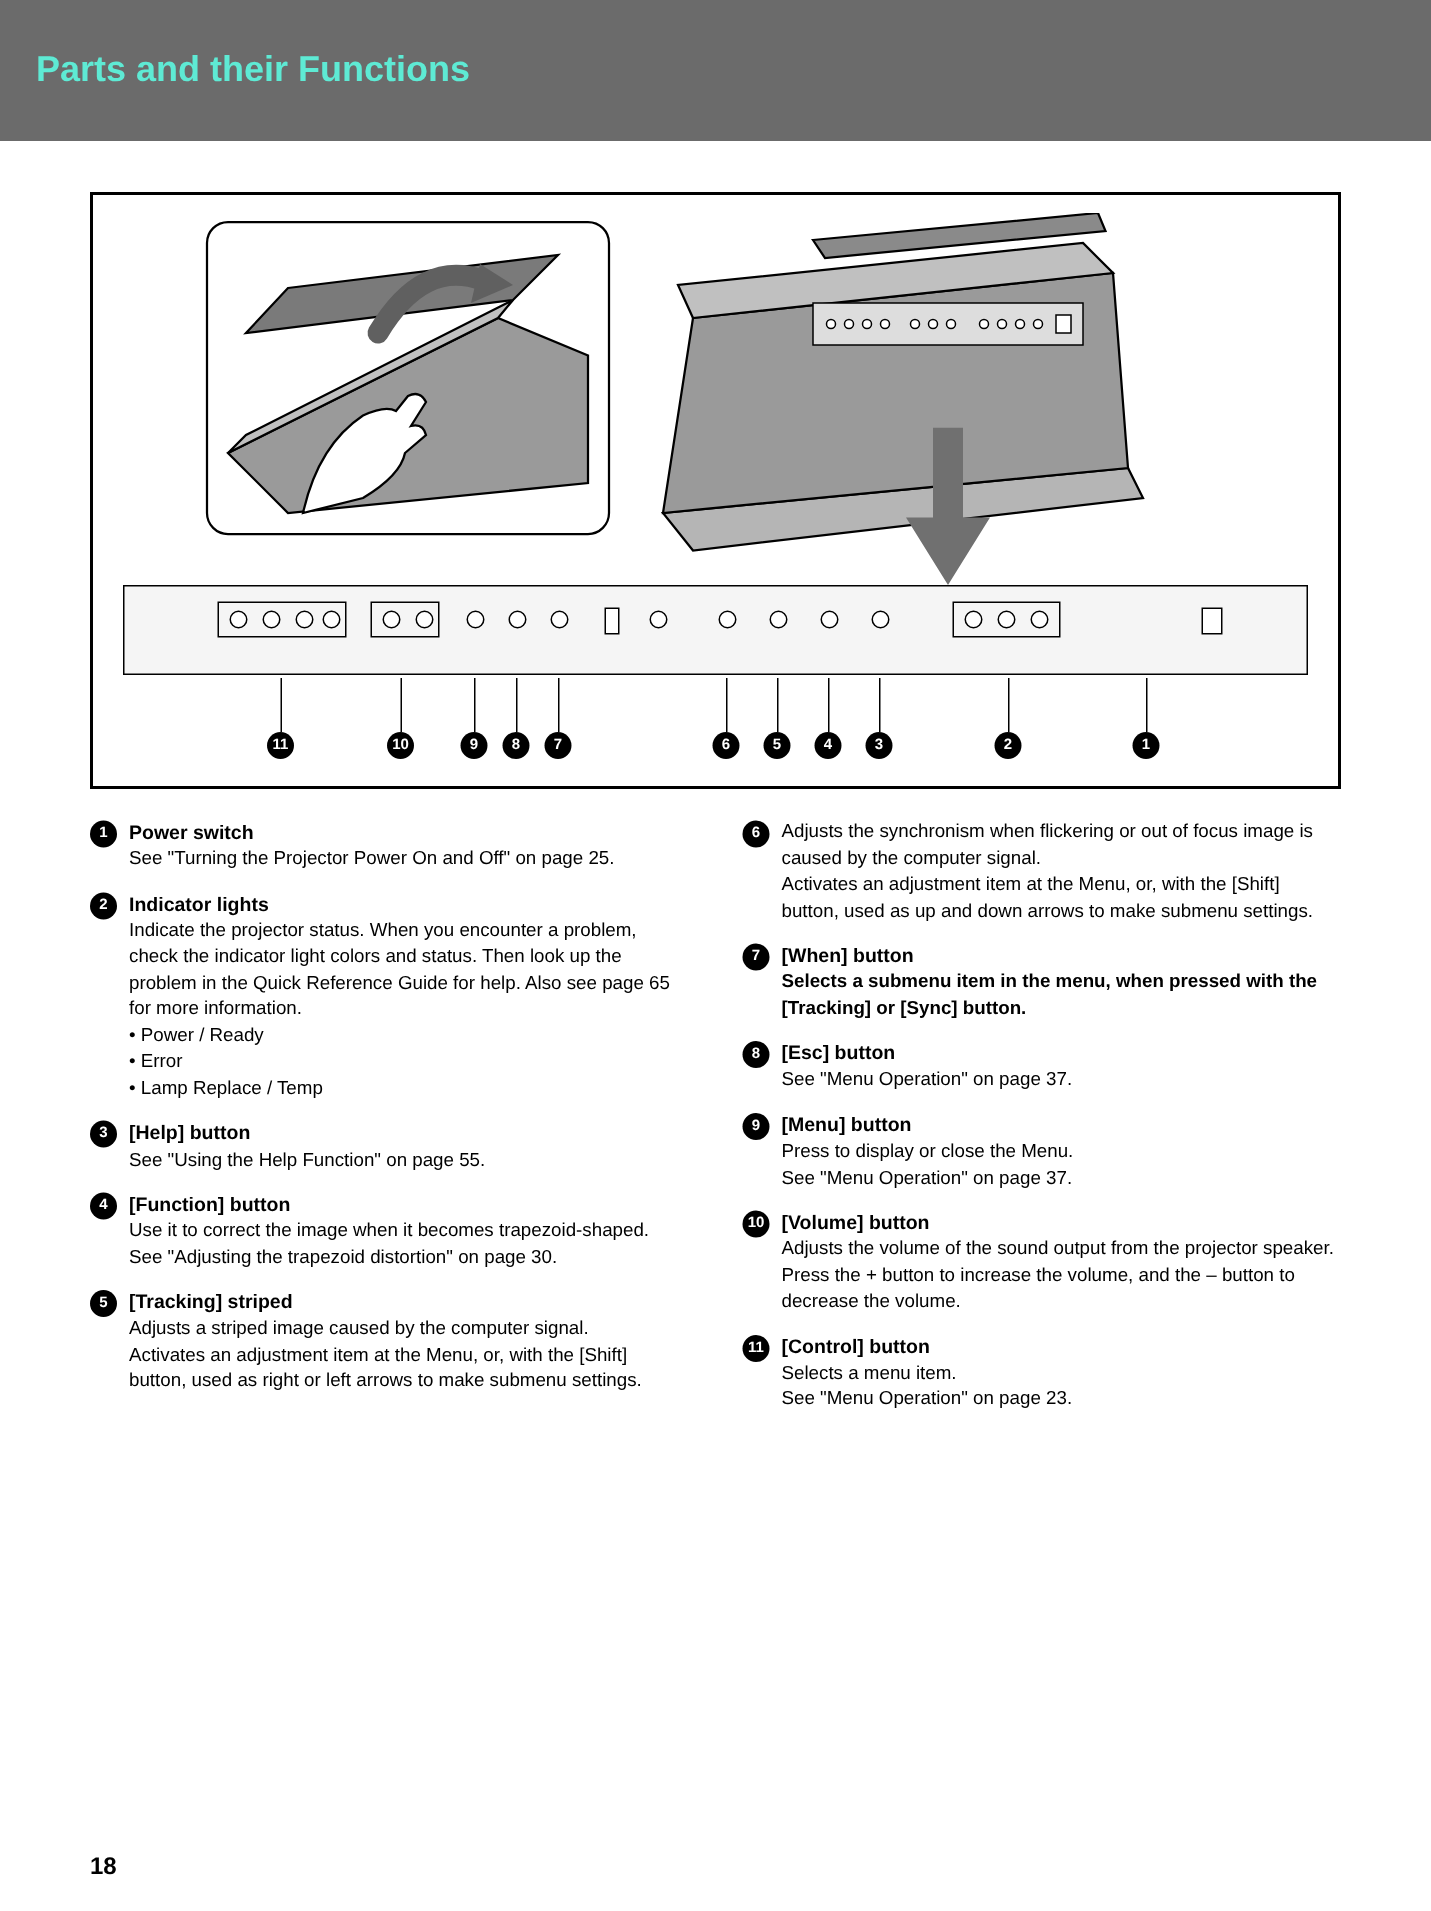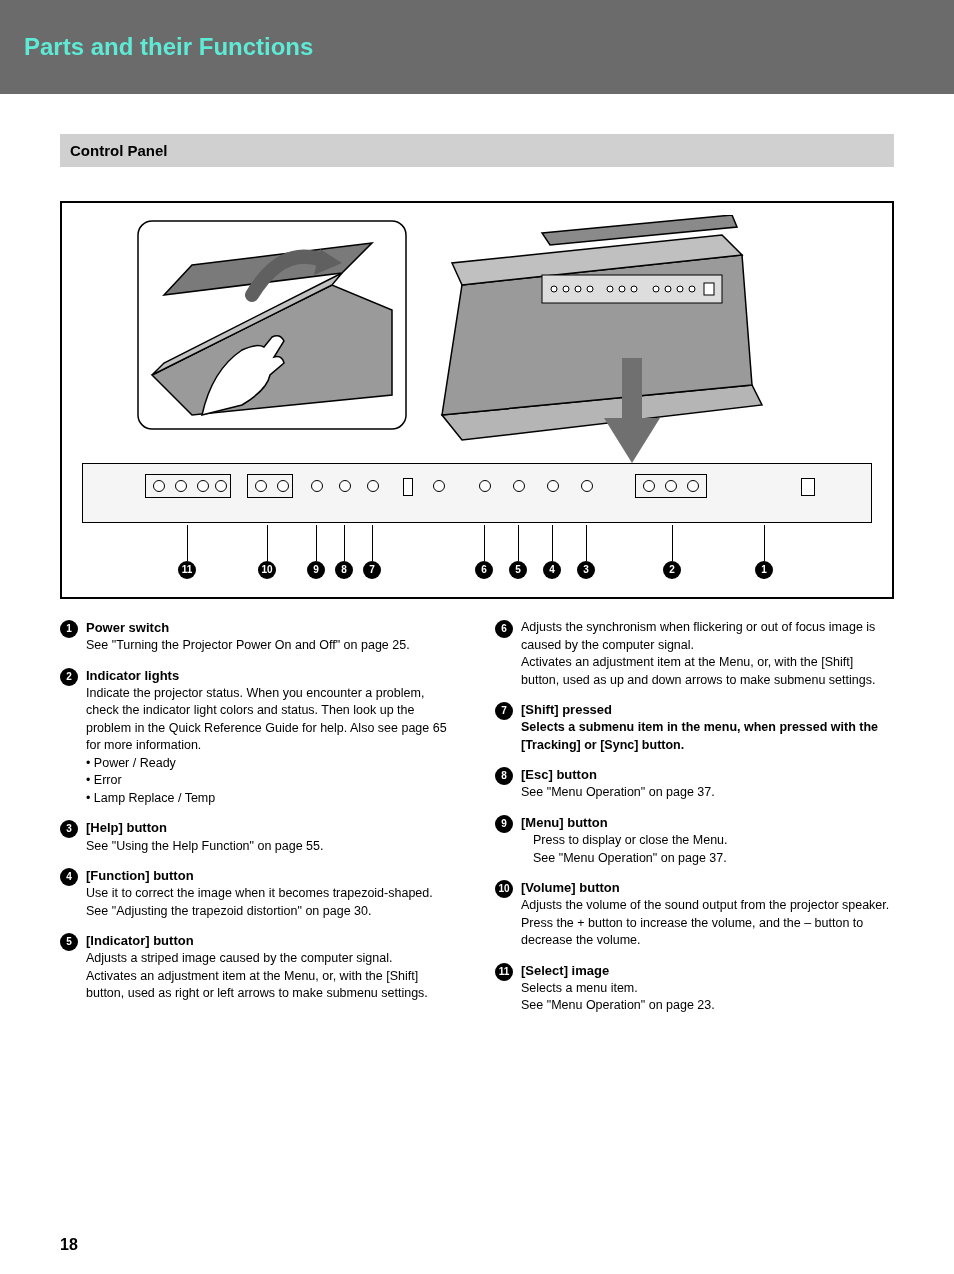--- a/index.html
+++ b/index.html
@@ -93,21 +93,20 @@
 </style>
 </head>
 <body>
 
 <div class="topbar">
   <div class="topbar-title">Parts and their Functions</div>
 </div>
 
 <div class="content">
 
-  <div class="section-bar">Control Panel</div>
 
   <div class="diagram-box">
 
     <svg class="illus" style="left:70px; top:12px;" width="280" height="220" viewBox="0 0 280 220">
       <rect x="6" y="6" width="268" height="208" rx="14" fill="none" stroke="#000" stroke-width="1.5"></rect>
 
       <polygon points="20,160 200,70 260,95 260,180 60,200" fill="#9a9a9a" stroke="#000" stroke-width="1.5"></polygon>
       <polygon points="20,160 200,70 210,58 32,148" fill="#c0c0c0" stroke="#000" stroke-width="1.5"></polygon>
 
       <polygon points="60,50 240,28 210,58 32,80" fill="#7a7a7a" stroke="#000" stroke-width="1.5"></polygon>
@@ -236,67 +235,67 @@
           <div class="item-num">4</div>
           <div class="item-body">
             <div class="item-title">[Function] button</div>
             <div class="item-desc" style="white-space: pre-line;">Use it to correct the image when it becomes trapezoid-shaped.
 See "Adjusting the trapezoid distortion" on page 30.</div>
           </div>
         </div>
         <div class="item">
           <div class="item-num">5</div>
           <div class="item-body">
-            <div class="item-title">[Indicator] button</div>
+            <div class="item-title">[Tracking] striped</div>
             <div class="item-desc" style="white-space: pre-line;">Adjusts a striped image caused by the computer signal.
 Activates an adjustment item at the Menu, or, with the [Shift] button, used as right or left arrows to make submenu settings.</div>
           </div>
         </div>
       </div>
     <div class="col" id="right-col">
         <div class="item">
           <div class="item-num">6</div>
           <div class="item-body">
             <div class="item-desc" style="white-space: pre-line;">Adjusts the synchronism when flickering or out of focus image is caused by the computer signal.
 Activates an adjustment item at the Menu, or, with the [Shift] button, used as up and down arrows to make submenu settings.</div>
           </div>
         </div>
         <div class="item">
           <div class="item-num">7</div>
           <div class="item-body">
-            <div class="item-title">[Shift] pressed</div>
+            <div class="item-title">[When] button</div>
             <div class="item-desc" style="white-space: pre-line; font-weight: bold;">Selects a submenu item in the menu, when pressed with the [Tracking] or [Sync] button.</div>
           </div>
         </div>
         <div class="item">
           <div class="item-num">8</div>
           <div class="item-body">
             <div class="item-title">[Esc] button</div>
             <div class="item-desc" style="white-space: pre-line;">See "Menu Operation" on page 37.</div>
           </div>
         </div>
         <div class="item">
           <div class="item-num">9</div>
           <div class="item-body">
             <div class="item-title">[Menu] button</div>
-            <div class="item-desc" style="white-space: pre-line; margin-left: 12px;">Press to display or close the Menu.
+            <div class="item-desc" style="white-space: pre-line;">Press to display or close the Menu.
 See "Menu Operation" on page 37.</div>
           </div>
         </div>
         <div class="item">
           <div class="item-num">10</div>
           <div class="item-body">
             <div class="item-title">[Volume] button</div>
             <div class="item-desc" style="white-space: pre-line;">Adjusts the volume of the sound output from the projector speaker. Press the + button to increase the volume, and the – button to decrease the volume.</div>
           </div>
         </div>
         <div class="item">
           <div class="item-num">11</div>
           <div class="item-body">
-            <div class="item-title">[Select] image</div>
+            <div class="item-title">[Control] button</div>
             <div class="item-desc" style="white-space: pre-line;">Selects a menu item.
 See "Menu Operation" on page 23.</div>
           </div>
         </div>
       </div>
   </div>
 
 </div>
 
 <div style="position:absolute; bottom:18px; left:60px; font-size:16px; font-weight:bold;">18</div>

